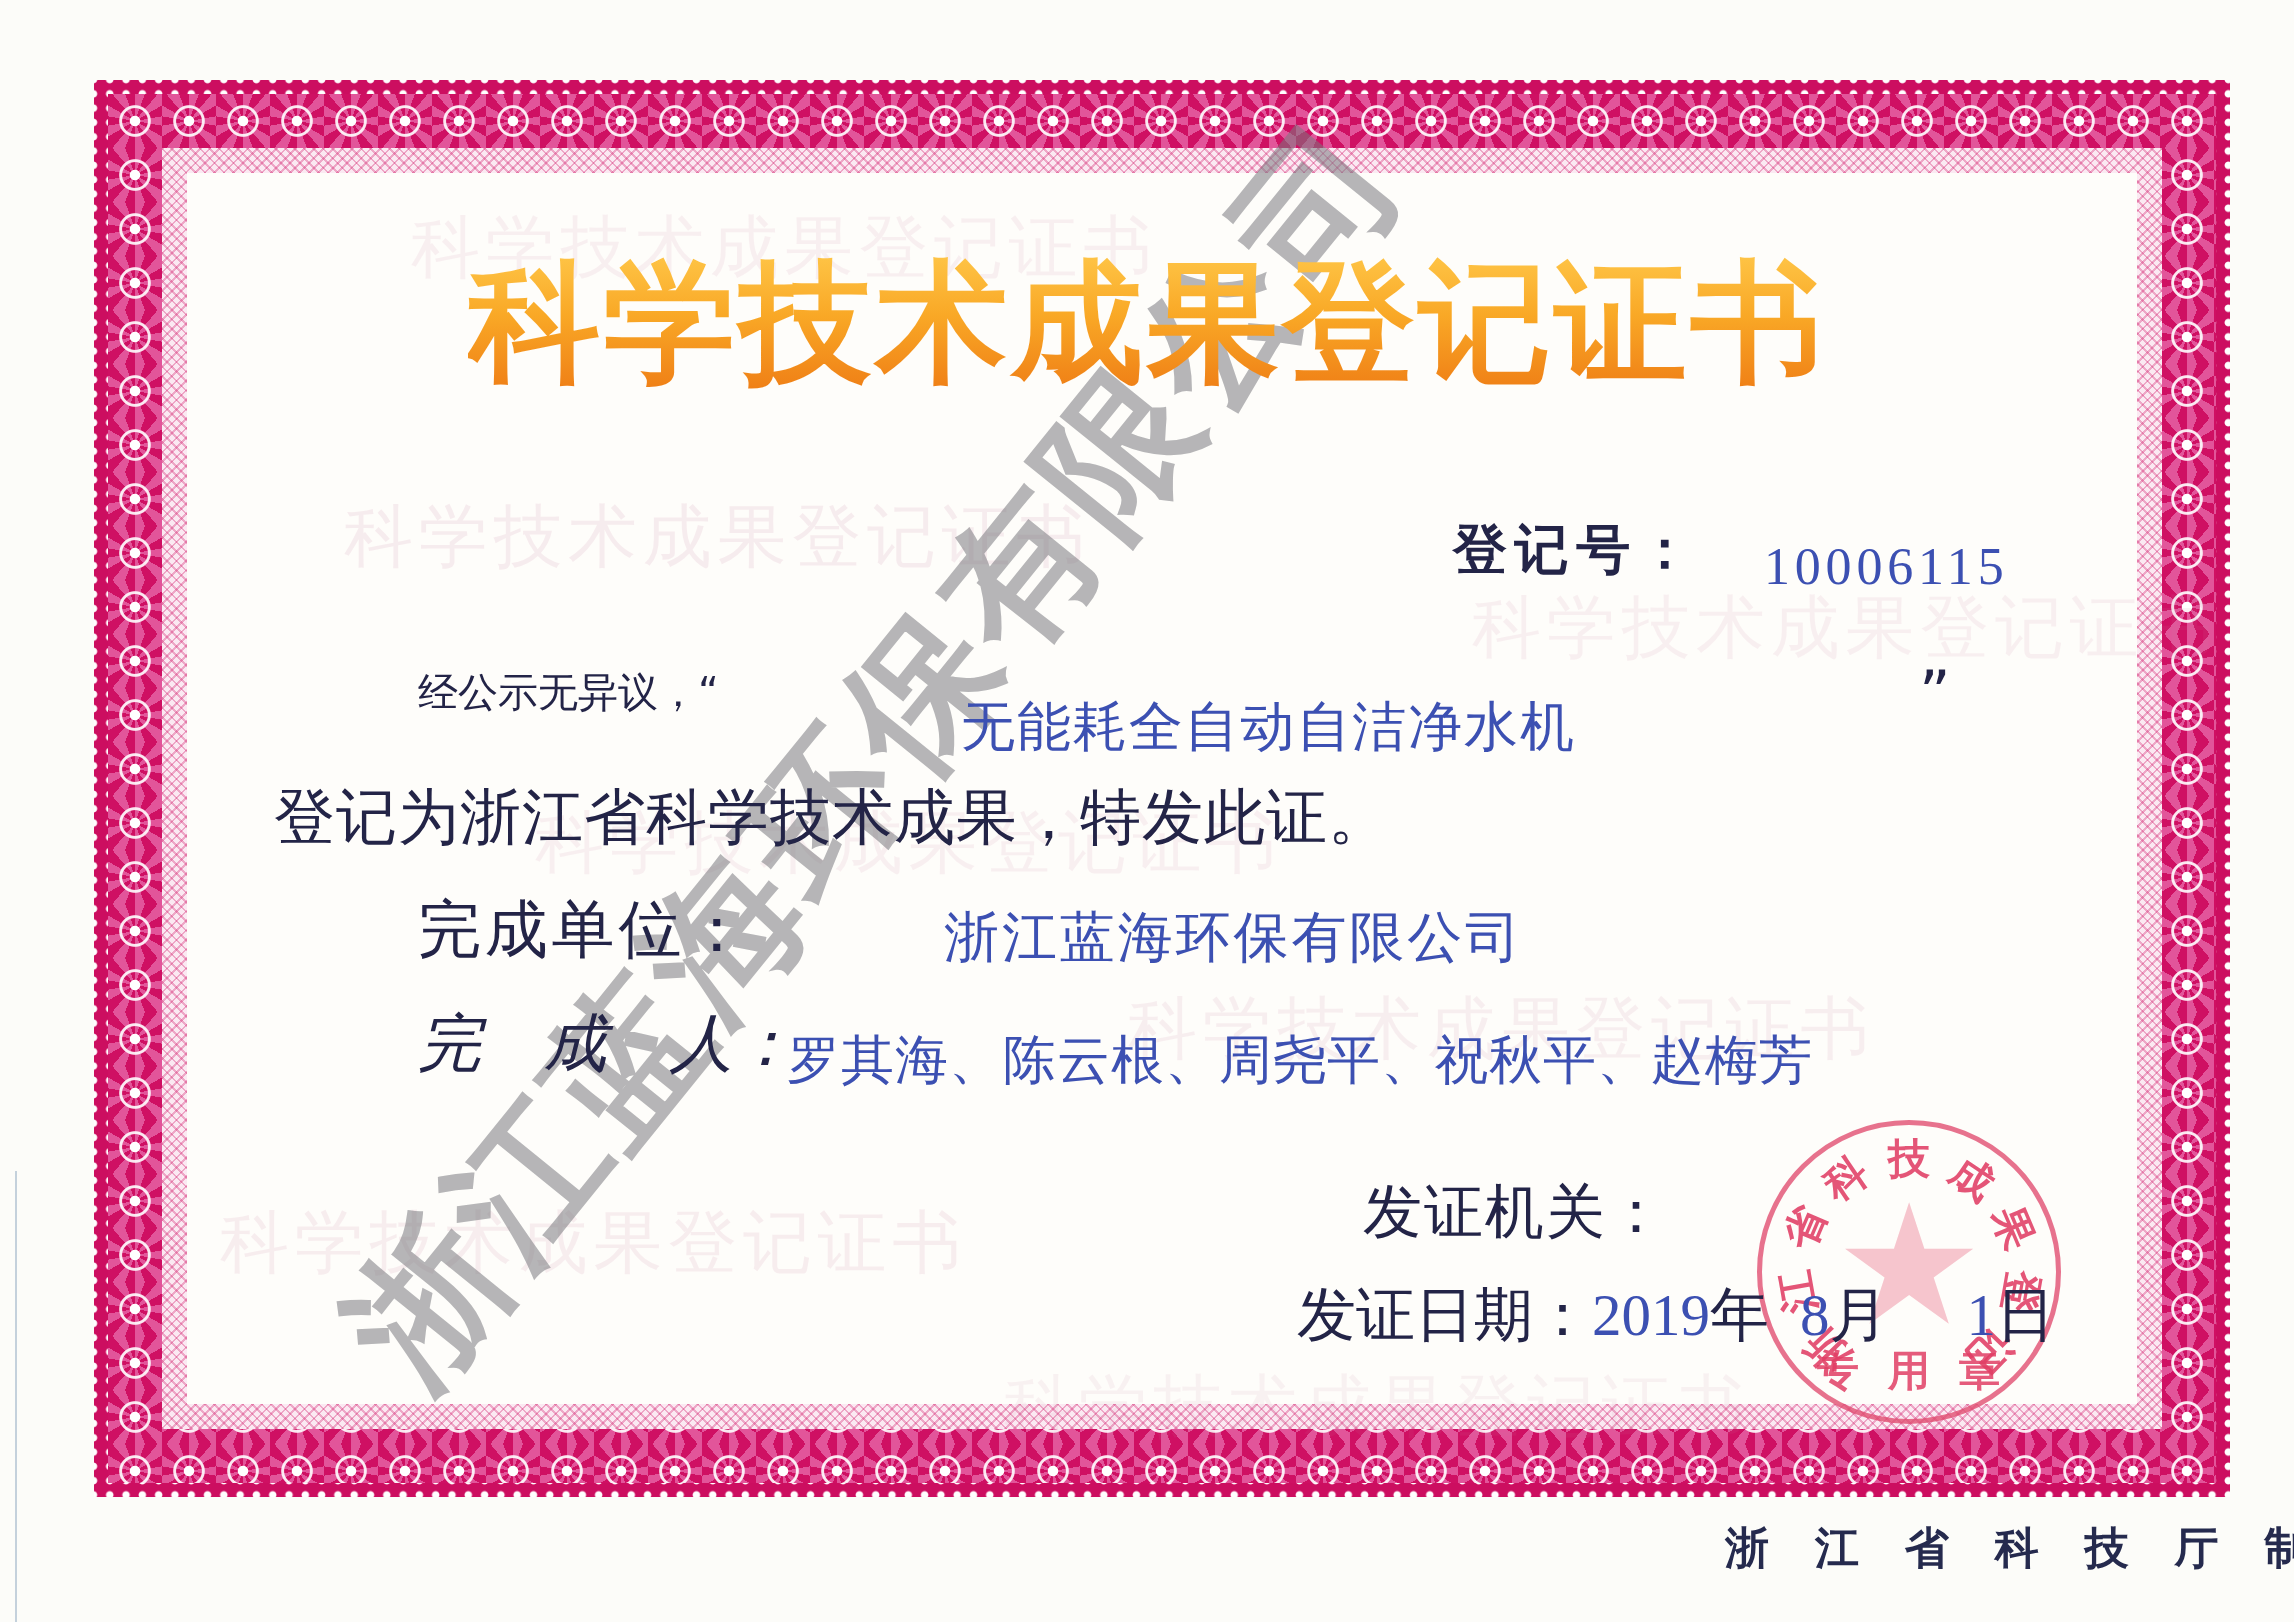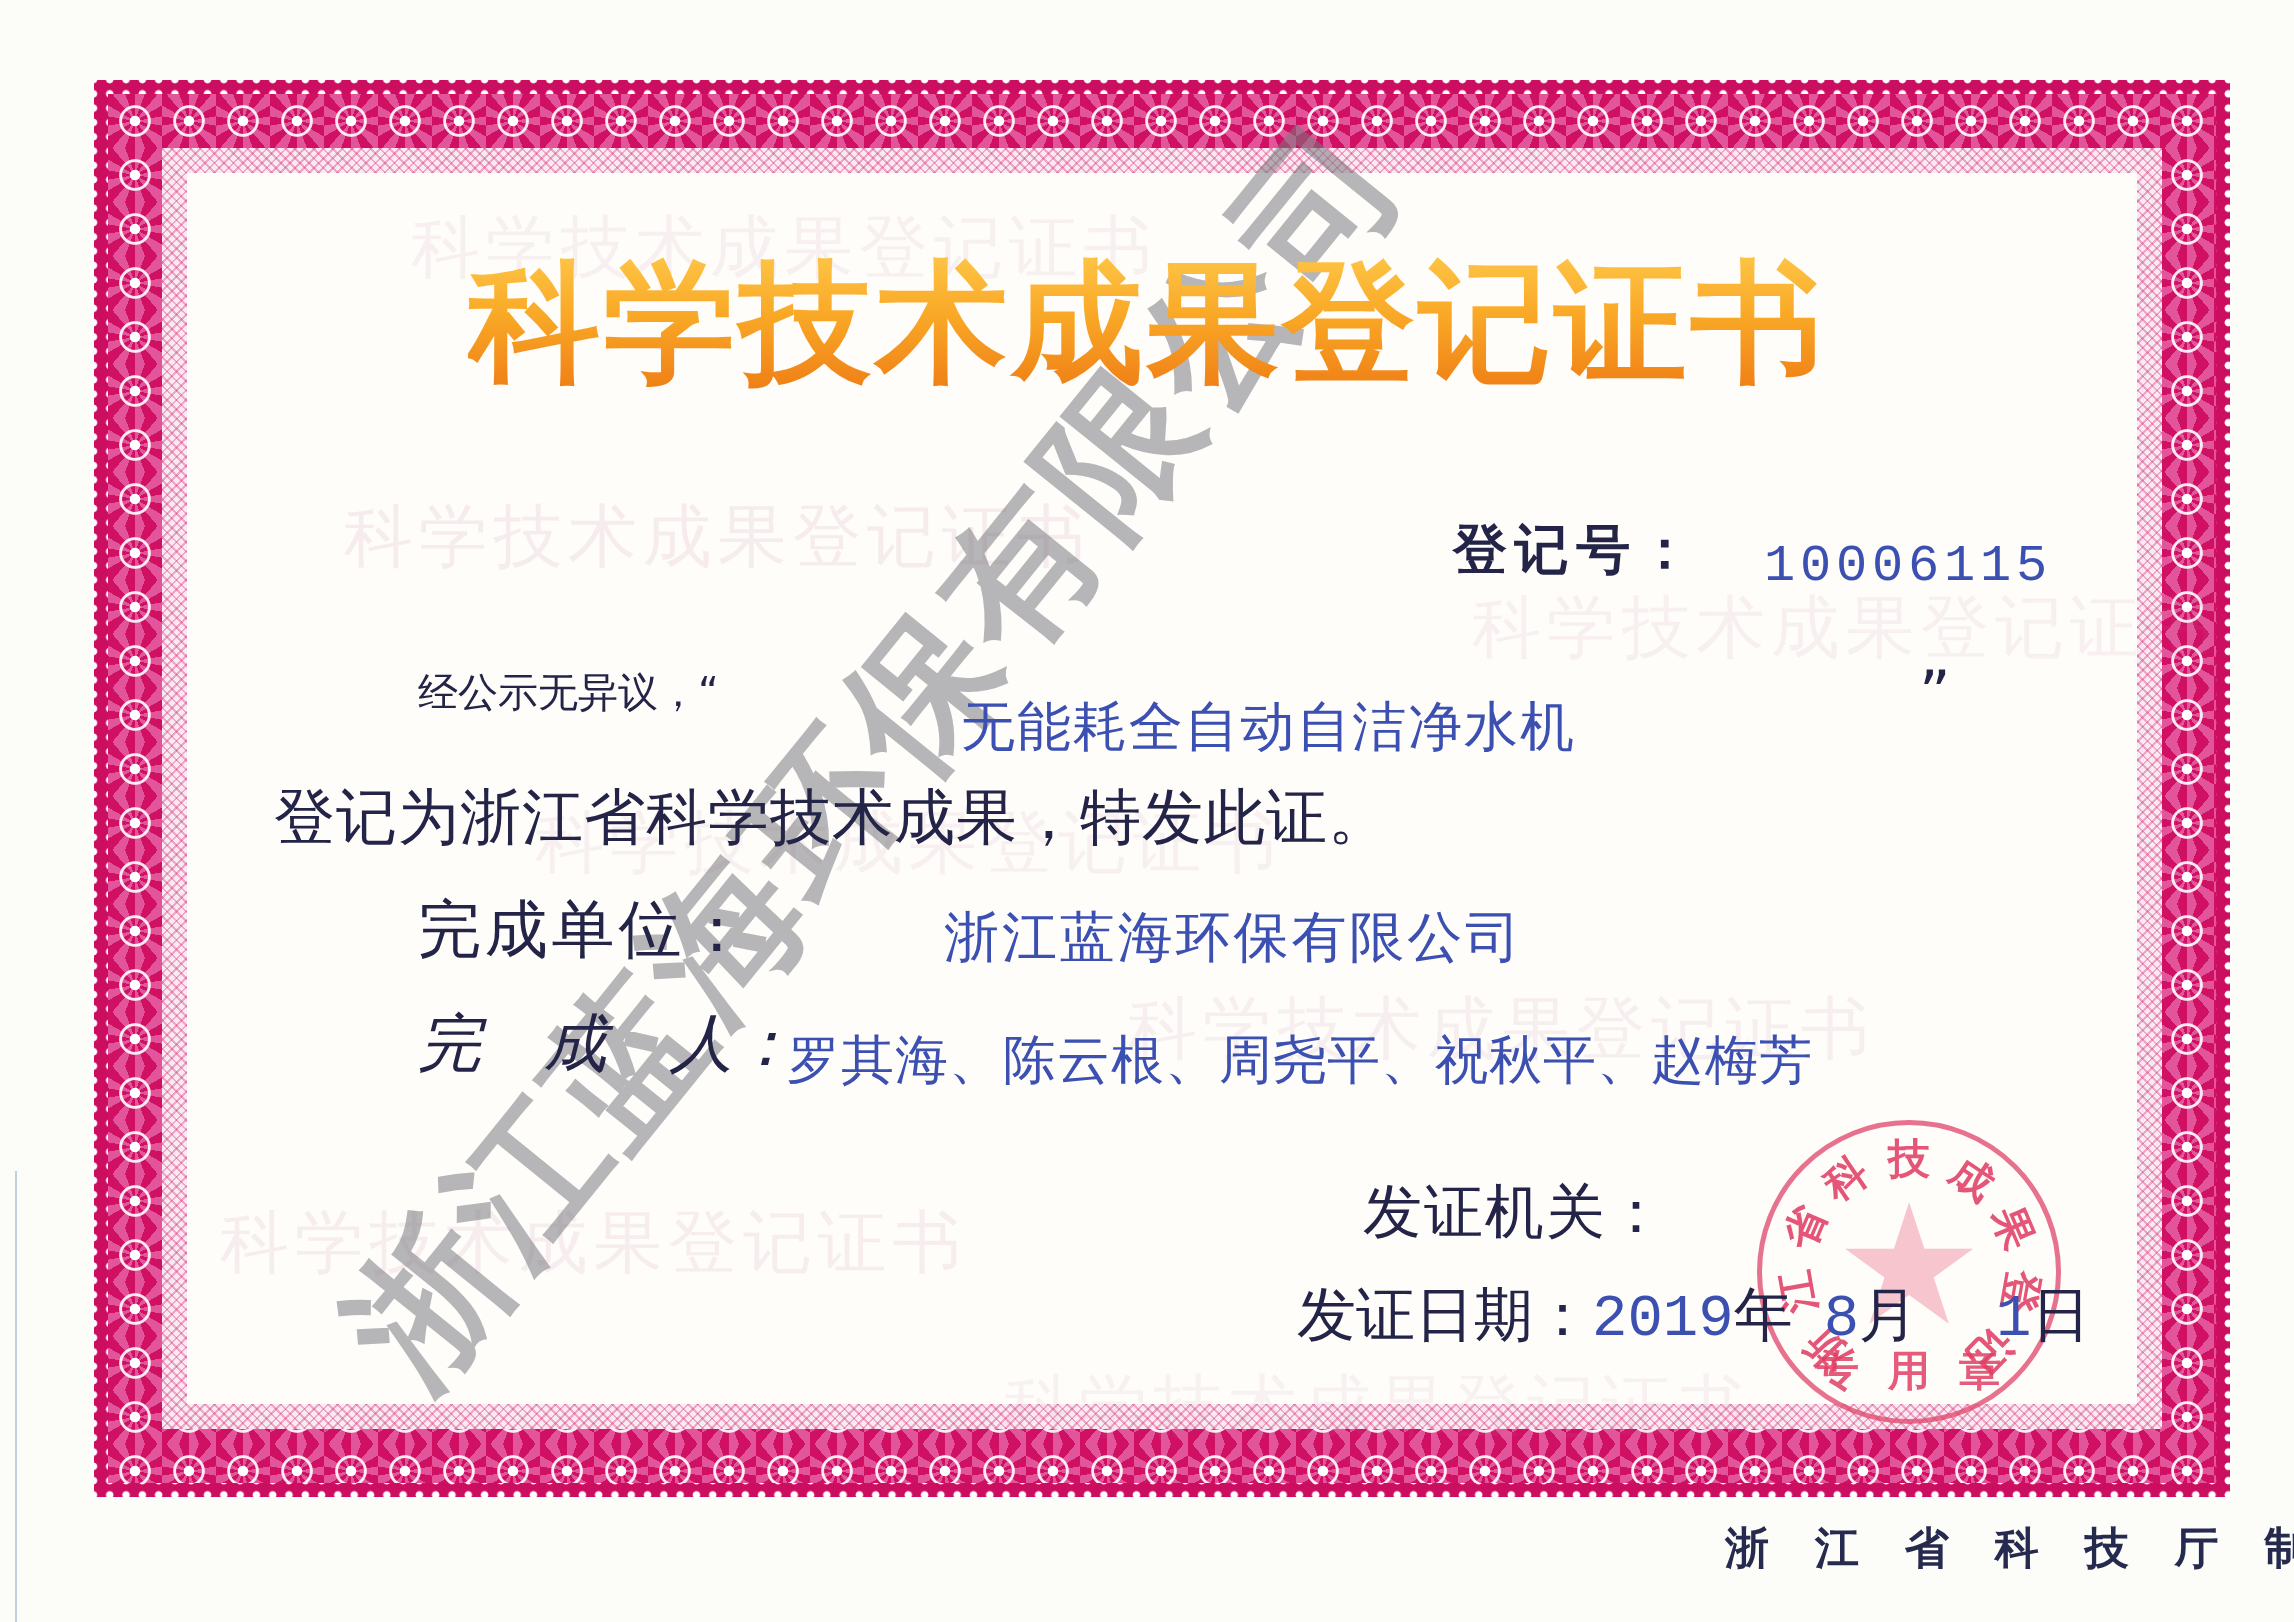--- a/index.html
+++ b/index.html
@@ -30,21 +30,21 @@
     background-color:#fbe9f2;
     background-image:
       repeating-linear-gradient(45deg,rgba(207,16,99,.30) 0 1.9px,rgba(0,0,0,0) 1.9px 6.7px),
       repeating-linear-gradient(-45deg,rgba(207,16,99,.30) 0 1.9px,rgba(0,0,0,0) 1.9px 6.7px);
   }
   .paper-inner{width:100%;height:100%;background:#fefdfa;}
   
   .t{position:absolute;white-space:nowrap;line-height:1.15;}
   .ink{color:#232447;}
   .blue{color:#3c50b2;}
-  .serifnum{font-family:Liberation Mono, monospace;}
+  .serifnum{font-family:Liberation Serif, serif;}
   
   .title{
     left:50%;transform:translateX(-50%);top:247px;
     font-size:132px;font-weight:bold;letter-spacing:3.8px;
     color:#f59c1e;z-index:4;
   }
   @supports (-webkit-background-clip:text){
     .title{
       background:linear-gradient(180deg,#ffc84a 0%,#f9a826 45%,#ee7a14 100%);
       -webkit-background-clip:text;background-clip:text;color:transparent;

